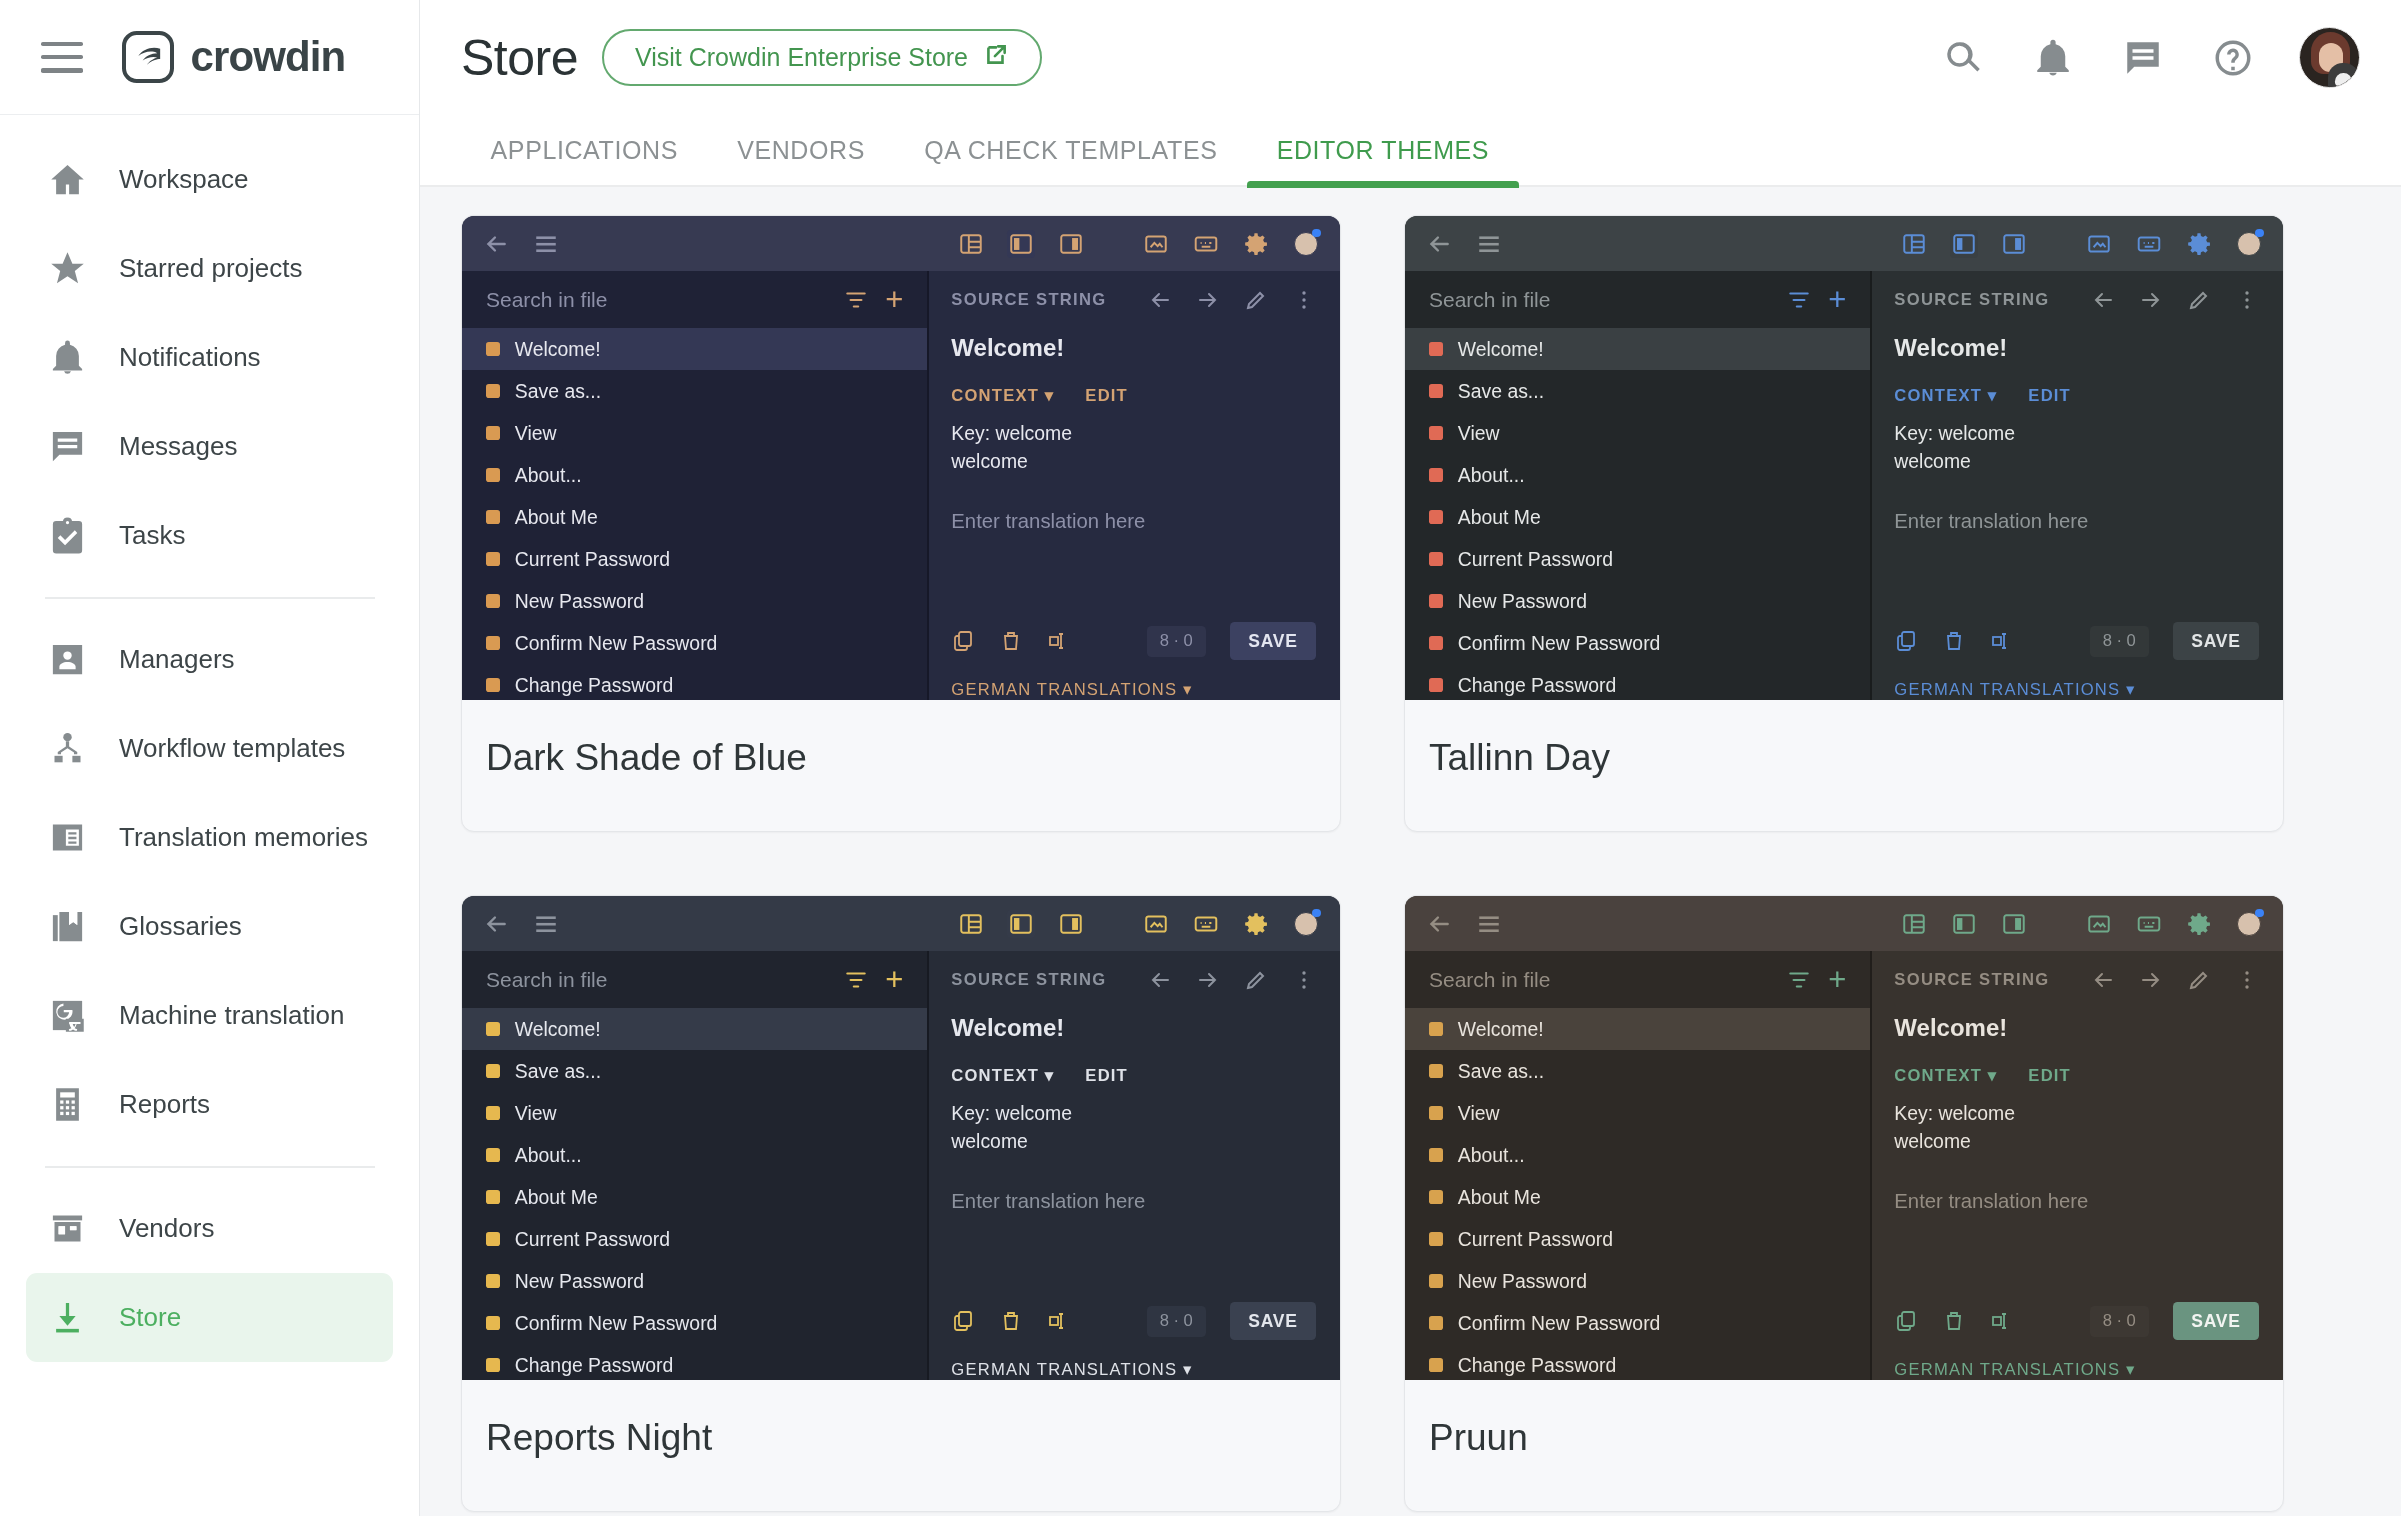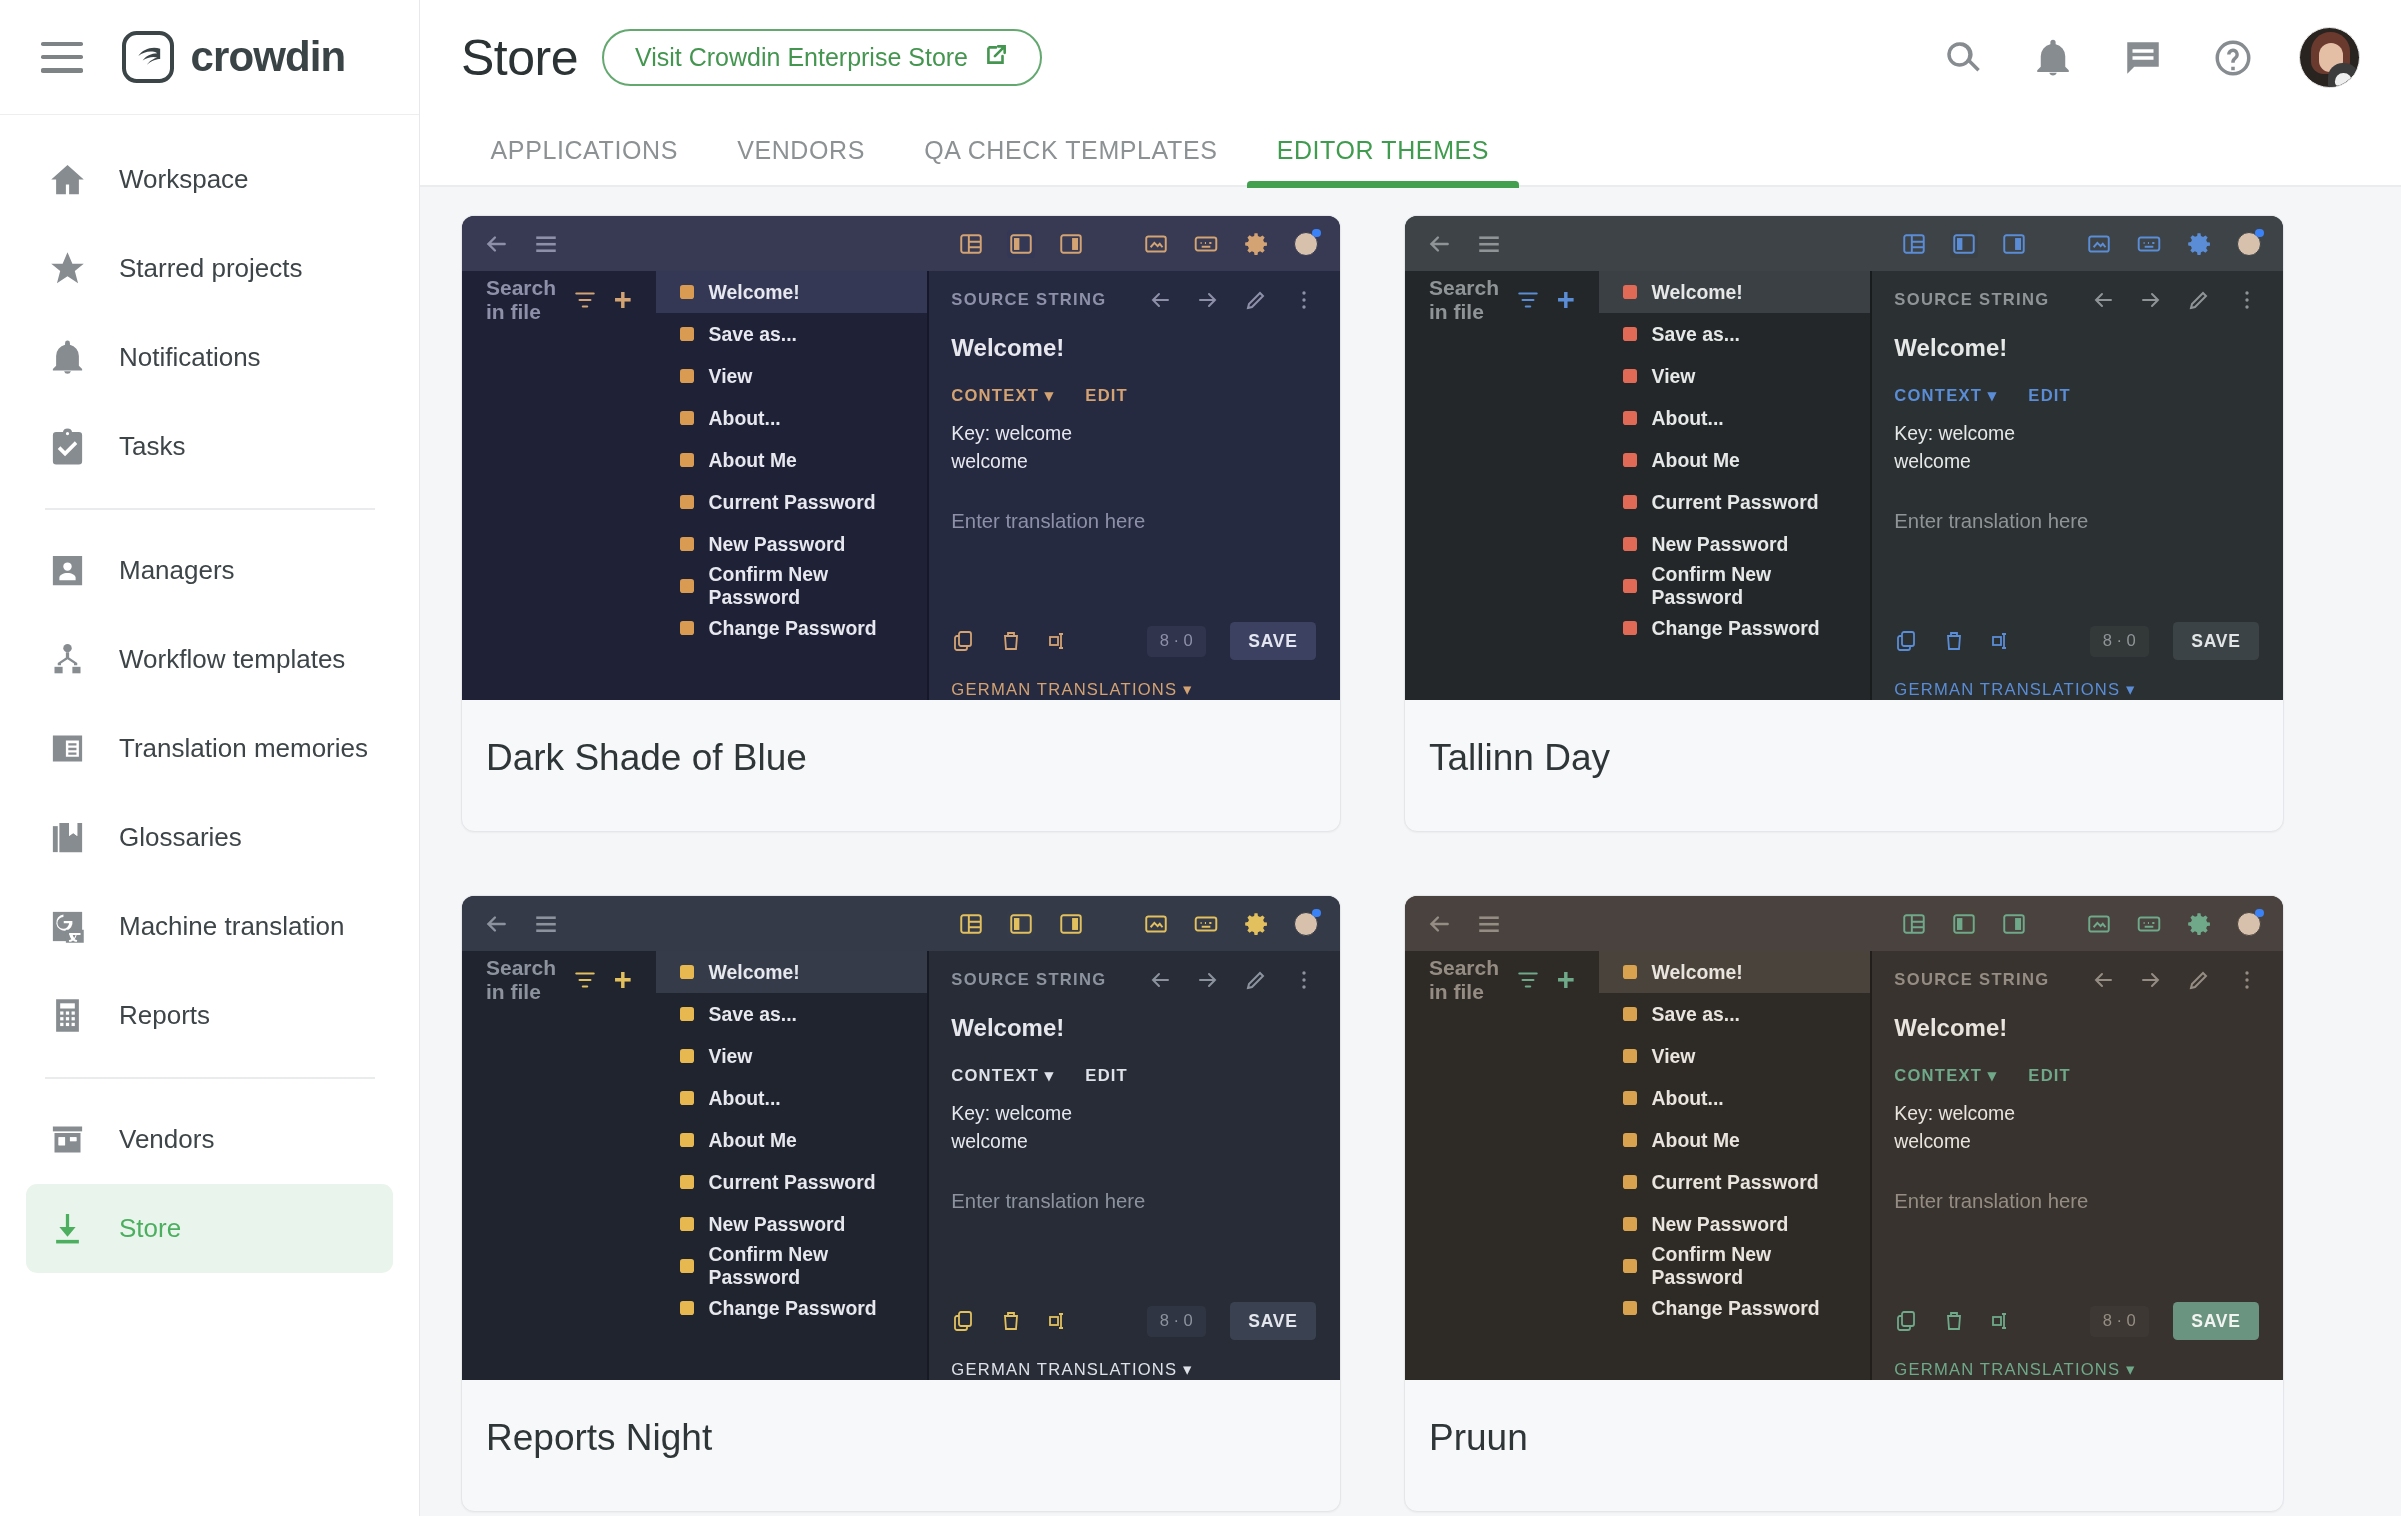--- a/index.html
+++ b/index.html
@@ -110,21 +110,21 @@
   .card-preview { height: 484px; overflow: hidden; position: relative; }
   .card-title { font-size: 37px; color: #2f3638; padding: 37px 0 0 24px; height: 131px; }
 
   
   .ed { width: 100%; height: 100%; display: flex; flex-direction: column; }
   .ed-top { height: 55px; display: flex; align-items: center; padding: 0 20.3px; gap: 22px; flex: 0 0 55px; }
   .ed-top .spacer { flex: 1; }
   .ed-ico { width: 28px; height: 28px; display: flex; align-items: center; justify-content: center; }
   .ed-ico svg { width: 26px; height: 26px; }
   .ed-body { flex: 1; display: flex; min-height: 0; }
-  .ed-left { width: 53%; display: flex; flex-direction: row; min-width: 0; font-weight: bold; }
+  .ed-left { width: 53%; display: flex; flex-direction: column; min-width: 0; }
   .ed-search { height: 57px; display: flex; align-items: center; padding: 0 24px; gap: 14.8px; flex: 0 0 57px; }
   .ed-search .ph { flex: 1; font-size: 21px; }
   .ed-search .plus { font-size: 31px; line-height: 1; }
   .ed-list { flex: 1; overflow: hidden; }
   .ed-row { height: 42px; display: flex; align-items: center; gap: 14.8px; padding: 0 24px; font-size: 19.4px; }
   .ed-row .sq { width: 14px; height: 14px; border-radius: 2.8px; flex: 0 0 14px; }
   .ed-right { flex: 1; display: flex; flex-direction: column; padding: 0 0 0 0; min-width: 0; position: relative; }
   .ed-r-head { height: 57px; display: flex; align-items: center; padding: 4px 24px; gap: 24px; flex: 0 0 57px; }
   .ed-r-head .lbl { flex: 1; font-size: 16.6px; letter-spacing: 1.3px; font-weight: 700; }
   .ed-r-head .nav-ico { width: 24px; height: 24px; }
@@ -186,20 +186,28 @@
         <span class="ico">
             <svg viewBox="0 0 24 24">
               <path d="M12 22a2.2 2.2 0 002.1-1.6H9.9A2.2 2.2 0 0012 22zm7-5v-6a7 7 0 00-5.5-6.8V3a1.5 1.5 0 10-3 0v1.2A7 7 0 005 11v6l-2 2v1h18v-1z"></path>
             </svg>
           </span>
         <span class="label">Notifications</span>
       </div>
       <div class="nav-item">
         <span class="ico">
             <svg viewBox="0 0 24 24">
+              <path d="M3 3h18v14H7l-4 4zm3 4v2h12V7zm0 4v2h12v-2z"></path>
+            </svg>
+          </span>
+        <span class="label">Messages</span>
+      </div>
+      <div class="nav-item">
+        <span class="ico">
+            <svg viewBox="0 0 24 24">
               <path d="M19 3h-4.2A2.8 2.8 0 0012 1a2.8 2.8 0 00-2.8 2H5a2 2 0 00-2 2v16a2 2 0 002 2h14a2 2 0 002-2V5a2 2 0 00-2-2zm-7 0a1 1 0 110 2 1 1 0 010-2zm-1.5 15L6 13.5l1.6-1.6 2.9 2.9 6-6L18 10.4z"></path>
             </svg>
           </span>
         <span class="label">Tasks</span>
       </div>
 
       <div class="nav-sep"></div>
 
       <div class="nav-item">
         <span class="ico">

